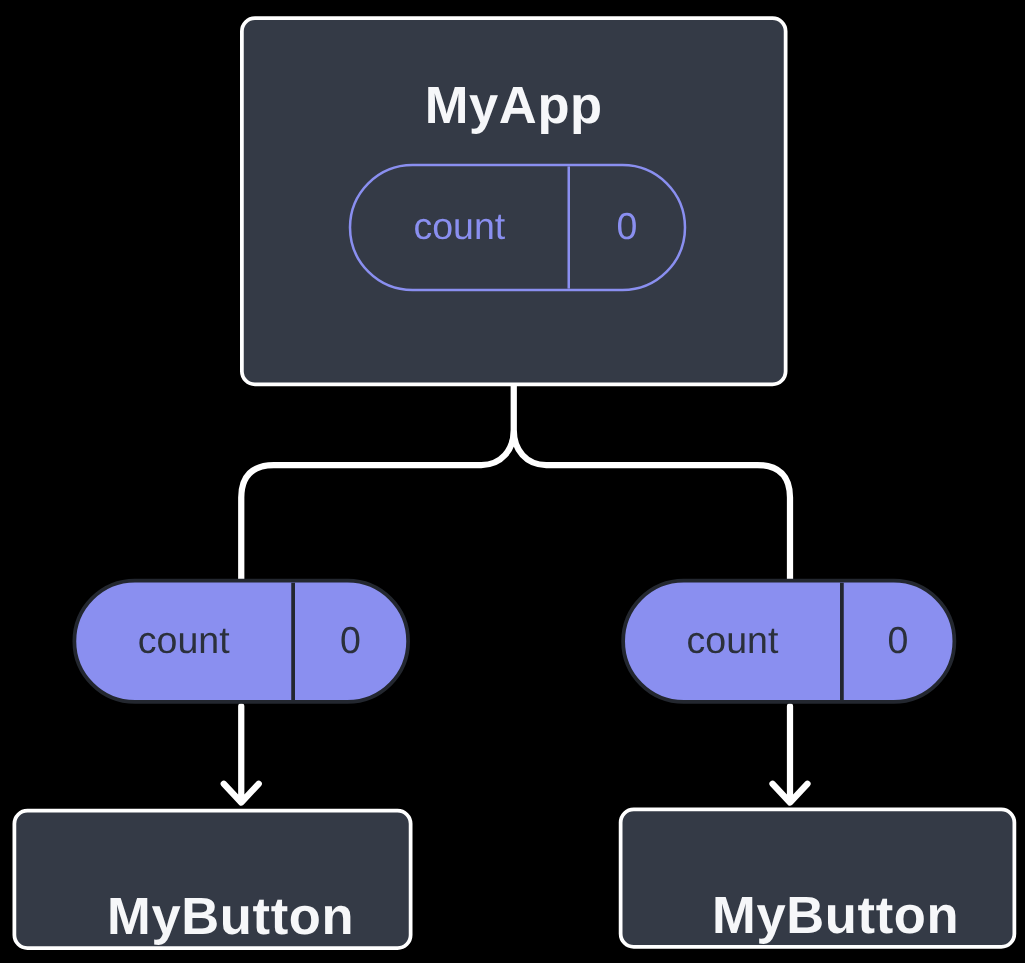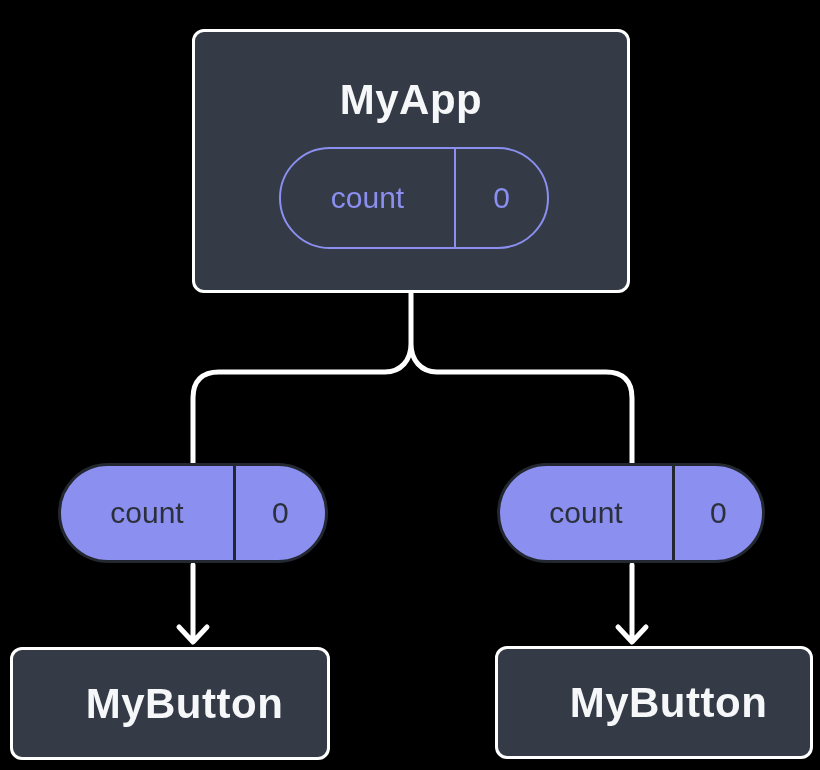--- a/index.html
+++ b/index.html
@@ -31,42 +31,42 @@
   }
   
   .component-node {
     position: absolute;
     box-sizing: border-box;
     background: #343A46;
     border: 3.5px solid #FFFFFF;
     border-radius: 12px;
     z-index: 2;
   }
-  #parent-node { left: 192px; top: 29px; width: 438px; height: 264px; }
+  #parent-node { left: 192px; top: 13px; width: 438px; height: 296px; }
   #child-node-0 { left: 10px;  top: 647px; width: 320px; height: 113px; }
   #child-node-1 { left: 495px; top: 646px; width: 318px; height: 113px; }
 
   .component-title {
     color: #F6F7F9;
     font-size: 42px;
     font-weight: 600;
     letter-spacing: 0.5px;
     text-align: center;
     white-space: nowrap;
   }
   #parent-title {
     position: absolute;
     left: 0; right: 0;
     top: 44px;
   }
   .child-title-wrap {
     position: absolute;
     left: 0; right: 0; top: 0; bottom: 0;
     display: flex;
-    align-items: center;
+    align-items: flex-end;
     justify-content: center;
     margin-left: 29px;
   }
 
   
   .state-pill {
     position: absolute;
     box-sizing: border-box;
     display: flex;
     align-items: stretch;

